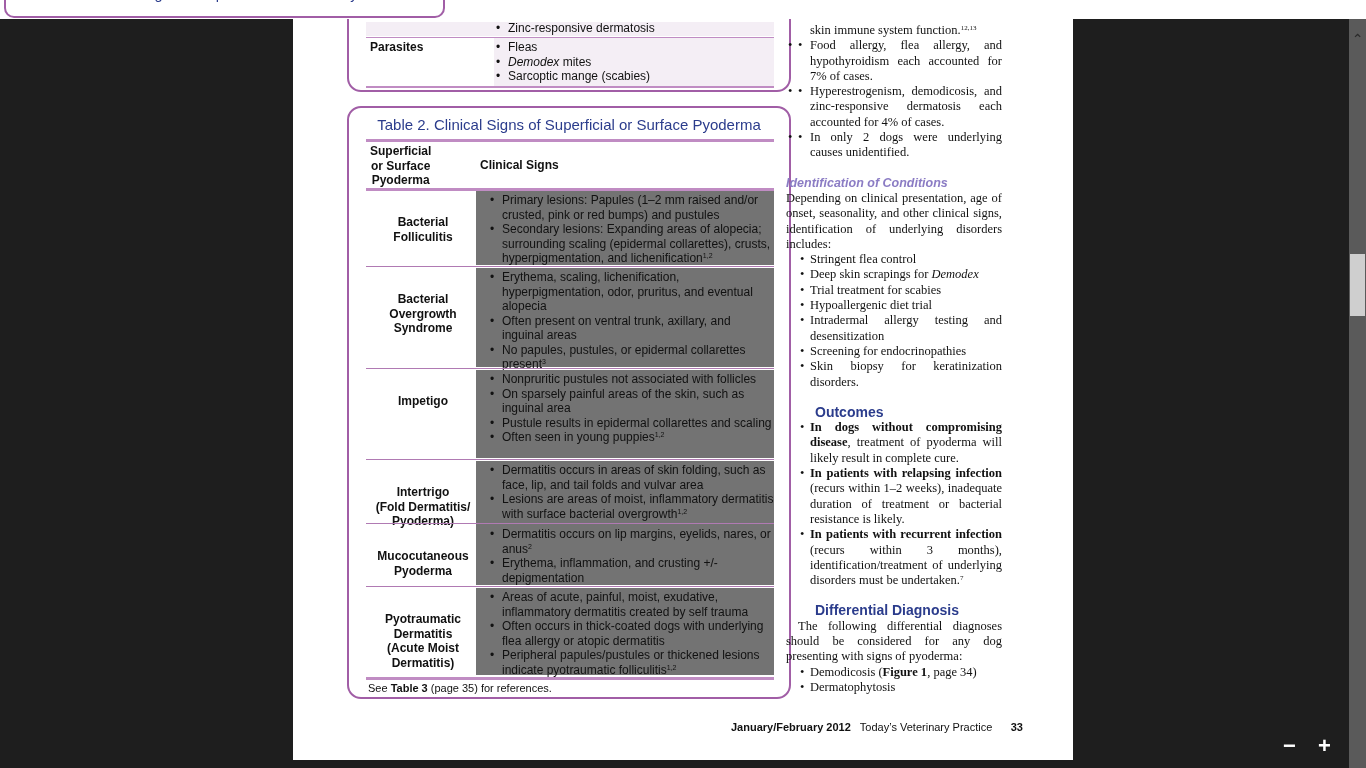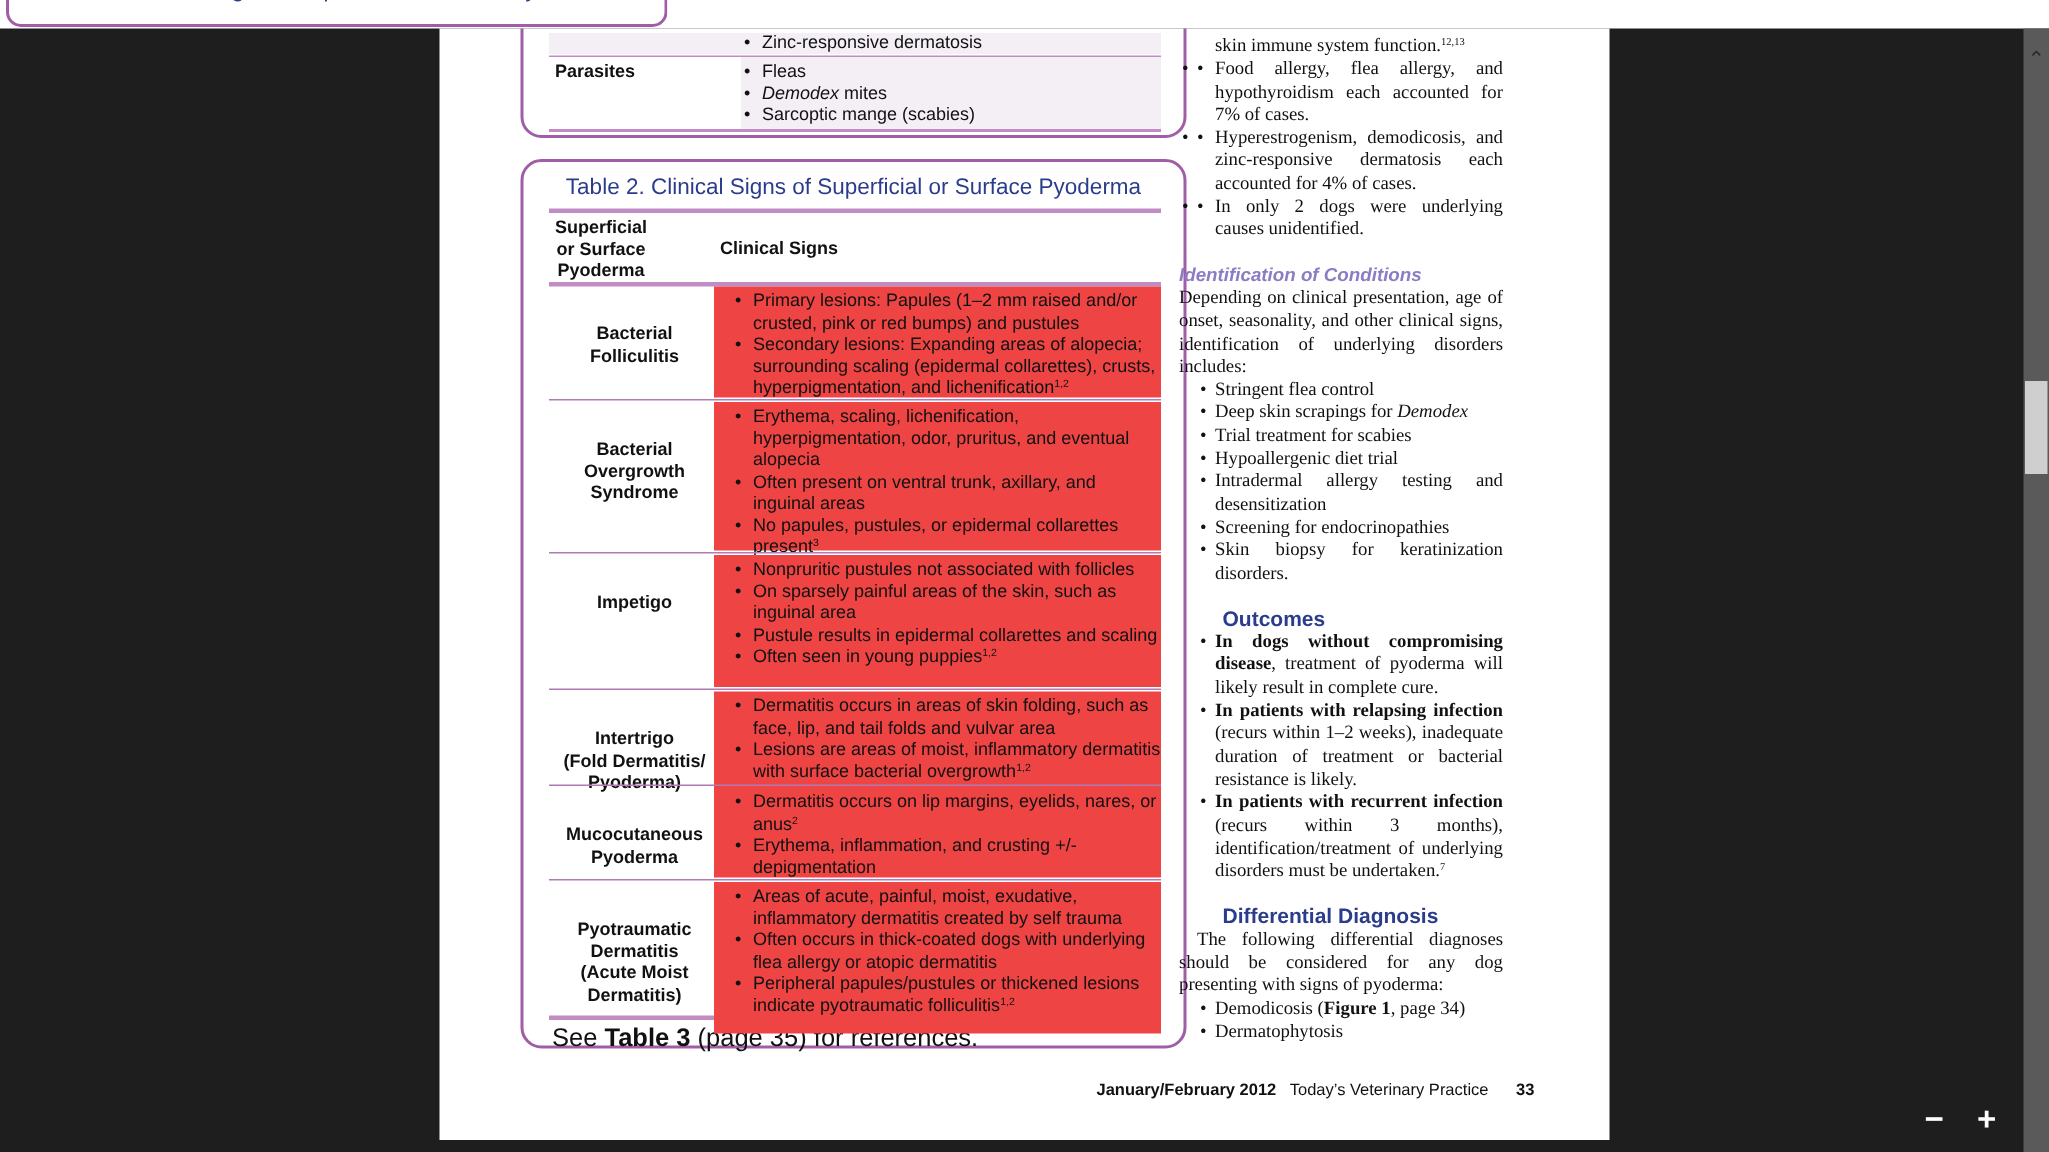--- a/index.html
+++ b/index.html
@@ -15,25 +15,25 @@
   .bold { font-weight:bold;text-align:center; }
   .bul { position:relative; padding-left:12px; }
   .bul::before { content:"•"; position:absolute; left:0; top:0; }
   .sep { position:absolute; height:2px; background:#c08cc3; }
   
   .box2 { position:absolute; left:54px; top:87px; width:444px; height:593px; border:2px solid #a15ea6; border-radius:14px; box-sizing:border-box; }
   .t2title { position:absolute; left:0; width:440px; top:8px; text-align:center; color:#2b3c8c; font-size:15px; }
   .thick { position:absolute; left:17px; width:408px; height:3px; background:#c08cc3; }
   .thin { position:absolute; left:17px; width:408px; height:1px; background:#b07ab3; }
   .cellL { position:absolute; left:21px; width:106px;margin-top:22px; }
-  .cellR { position:absolute; left:127px; width:298px; background:#ef4444; padding:0 0 0 14px; box-sizing:border-box; }
+  .cellR { position:absolute; left:127px; width:298px; background:#737373; padding:0 0 0 14px; box-sizing:border-box; }
   .cellR .bul { padding-left:12px; }
   .headL { position:absolute; left:21px; top:36px; }
   .headR { position:absolute; left:131px; top:50px; }
-  .footnote { position:absolute; left:19px; top:574px; font-size:17px; color:#111; }
+  .footnote { position:absolute; left:19px; top:574px; font-size:11px; color:#111; }
   sup { font-size:7px; vertical-align:4px; line-height:0; }
   
   .col2 { position:absolute; left:493px; top:0; width:216px; font-family:"Liberation Serif", serif; font-size:12.5px; color:#111; line-height:15.3px; }
   .col2 p { margin:0; text-align:justify; }
   .col2 .h { font-family:"Liberation Sans", sans-serif; font-weight:bold; color:#2b3c8c; font-size:14px;margin-left:29px; }
   .col2 .hi { font-family:"Liberation Sans", sans-serif; font-weight:bold; font-style:italic; color:#8b7cc4; font-size:12.5px; }
   .col2 .li { position:relative; padding-left:12px; text-align:justify; }
   .col2 .li::before { content:"•"; position:absolute; left:2px; top:0; }
   .col2 .li2 { position:relative; padding-left:24px; text-align:justify; }
   .col2 .li2::before { content:"•"; position:absolute; left:14px; top:0; }
@@ -131,21 +131,21 @@
         <div class="bul"><span>Dermatitis occurs on lip margins, eyelids, nares, or anus</span><sup>2</sup></div>
         <div class="bul"><span>Erythema, inflammation, and crusting +/- depigmentation</span></div>
       </div>
       <div class="thin" style="top: 478px;"></div>
       <div class="cellL txt bold" style="top: 482px;">
         <div>Pyotraumatic</div>
         <div>Dermatitis</div>
         <div>(Acute Moist</div>
         <div>Dermatitis)</div>
       </div>
-      <div class="cellR txt" style="top: 480px; height: 101px; padding-top: 2px;">
+      <div class="cellR txt" style="top: 480px; height: 87px; padding-top: 2px;">
         <div class="bul"><span>Areas of acute, painful, moist, exudative, inflammatory dermatitis created by self trauma</span></div>
         <div class="bul"><span>Often occurs in thick-coated dogs with underlying flea allergy or atopic dermatitis</span></div>
         <div class="bul"><span>Peripheral papules/pustules or thickened lesions indicate pyotraumatic folliculitis</span><sup>1,2</sup></div>
       </div>
     </div>
 
   <div class="col2">
 
     <p style="padding-left:24px;margin-top:4px;"><span>skin immune system function.</span><sup>12,13</sup></p>
     <div class="li" style="padding-left:24px;"><span style="position:absolute;left:12px;">•</span><span>Food allergy, flea allergy, and hypothyroidism each accounted for 7% of cases.</span></div>

